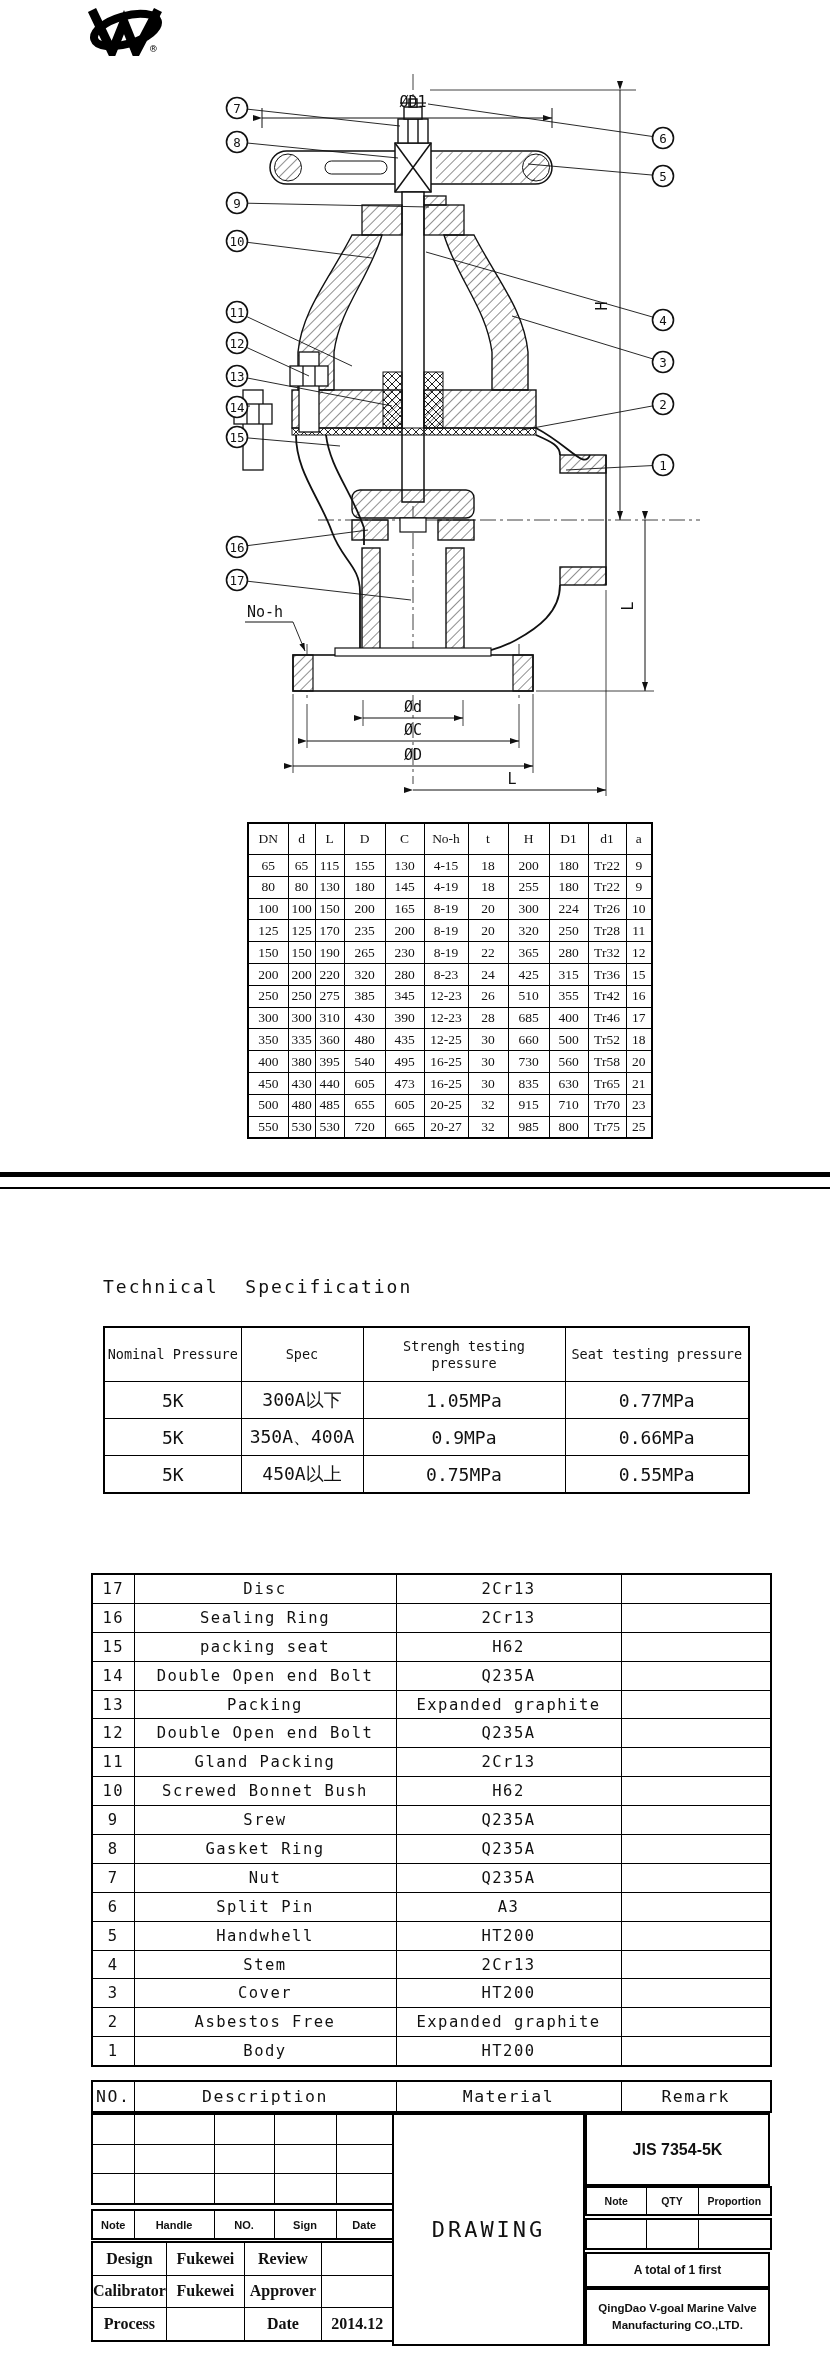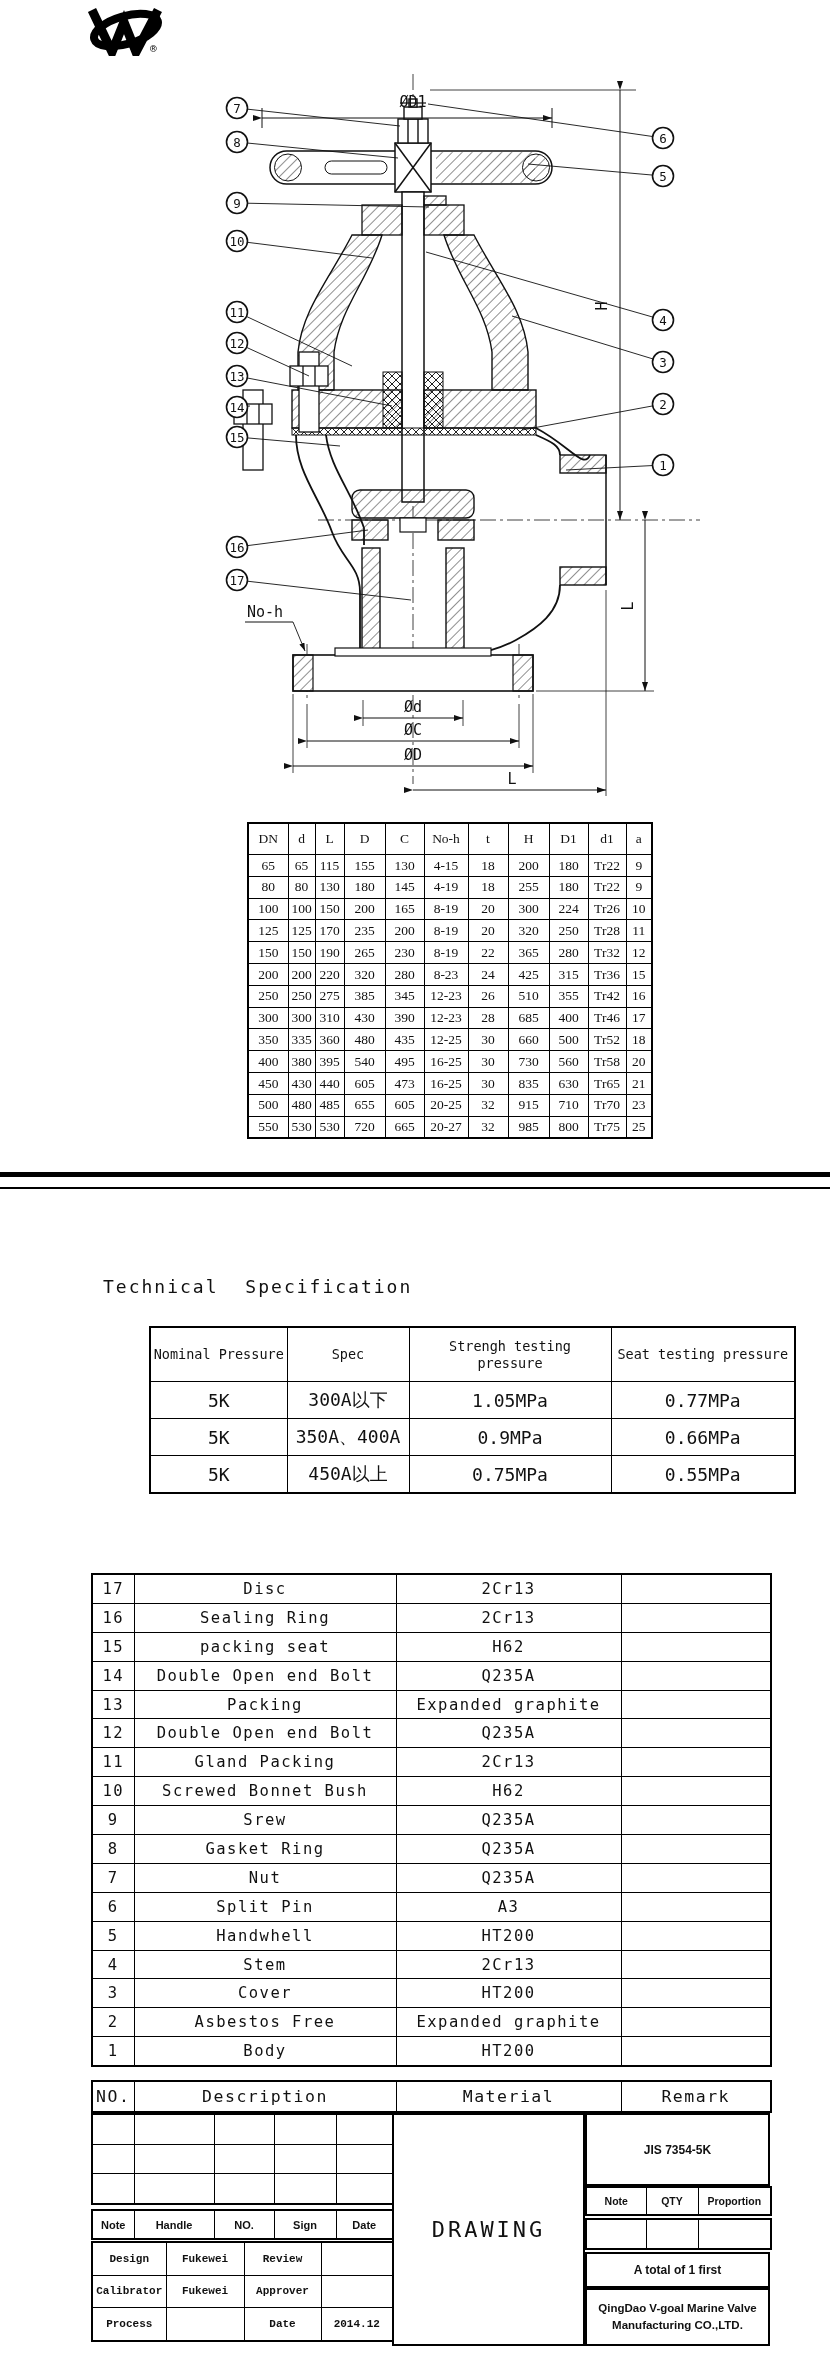--- a/index.html
+++ b/index.html
@@ -24,21 +24,21 @@
         font-size:18px;letter-spacing:2px;word-spacing:14px;}
   
   #partstab td{font-size:15.5px;height:27.9px;letter-spacing:1.5px;}
   #partsfooter td{font-size:16.5px;height:29px;letter-spacing:1.5px;}
   
   .rule{position:absolute;left:0;width:830px;background:#000;}
   
   .blk{font-family:"Liberation Sans", sans-serif;font-weight:bold;}
   #tb-empty td{height:28.5px;}
   #tb-apphdr td{height:27px;font-family:"Liberation Sans",sans-serif;font-weight:bold;font-size:11px;}
-  #tb-approws td{height:31.5px;font-family:Liberation Mono, monospace;font-weight:bold;font-size:11px;}
+  #tb-approws td{height:31.5px;font-family:Liberation Serif, serif;font-weight:bold;font-size:16px;}
   .cellbox{position:absolute;border:2.2px solid #000;box-sizing:border-box;background:#fff;
         display:flex;align-items:center;justify-content:center;text-align:center;}
   #tb-qtyhdr td{height:26px;font-family:"Liberation Sans",sans-serif;font-weight:bold;font-size:10.5px;}
   #tb-qtyrow td{height:28px;}
   svg text{fill:#111;}
 </style>
 </head>
 <body>
 
 <div id="sheet">
@@ -439,21 +439,21 @@
           <td>Tr75</td>
           <td>25</td>
         </tr>
       </tbody>
   </table>
 
   <div class="rule" style="top:1172px;height:5px;"></div>
   <div class="rule" style="top:1187px;height:2px;"></div>
 
   <div id="spec-title">Technical Specification</div>
-  <table class="sheet" id="spectab" style="left:103px;top:1326px;margin-left:46px;">
+  <table class="sheet" id="spectab" style="left:103px;top:1326px;">
       <colgroup>
         <col style="width: 137px;">
         <col style="width: 122px;">
         <col style="width: 202px;">
         <col style="width: 184px;">
       </colgroup>
     <thead>
         <tr class="hdr">
           <td>Nominal Pressure</td>
           <td>Spec</td>
@@ -687,21 +687,21 @@
           <td>Process</td>
           <td></td>
           <td>Date</td>
           <td>2014.12</td>
         </tr>
       </tbody>
   </table>
 
   <div class="cellbox" style="left:392px;top:2113px;width:193px;height:233px;font-size:22px;letter-spacing:3px;">DRAWING</div>
 
-  <div class="cellbox blk" style="left:585px;top:2113px;width:185px;height:73px;font-size:12px;">JIS 7354-5K</div>
+  <div class="cellbox blk" style="left:585px;top:2113px;width:185px;height:73px;font-size:16px;">JIS 7354-5K</div>
   <table class="sheet" id="tb-qtyhdr" style="left:585px;top:2186px;">
       <colgroup>
         <col style="width: 60px;">
         <col style="width: 52px;">
         <col style="width: 73px;">
       </colgroup>
     <tbody>
         <tr>
           <td>Note</td>
           <td>QTY</td>

